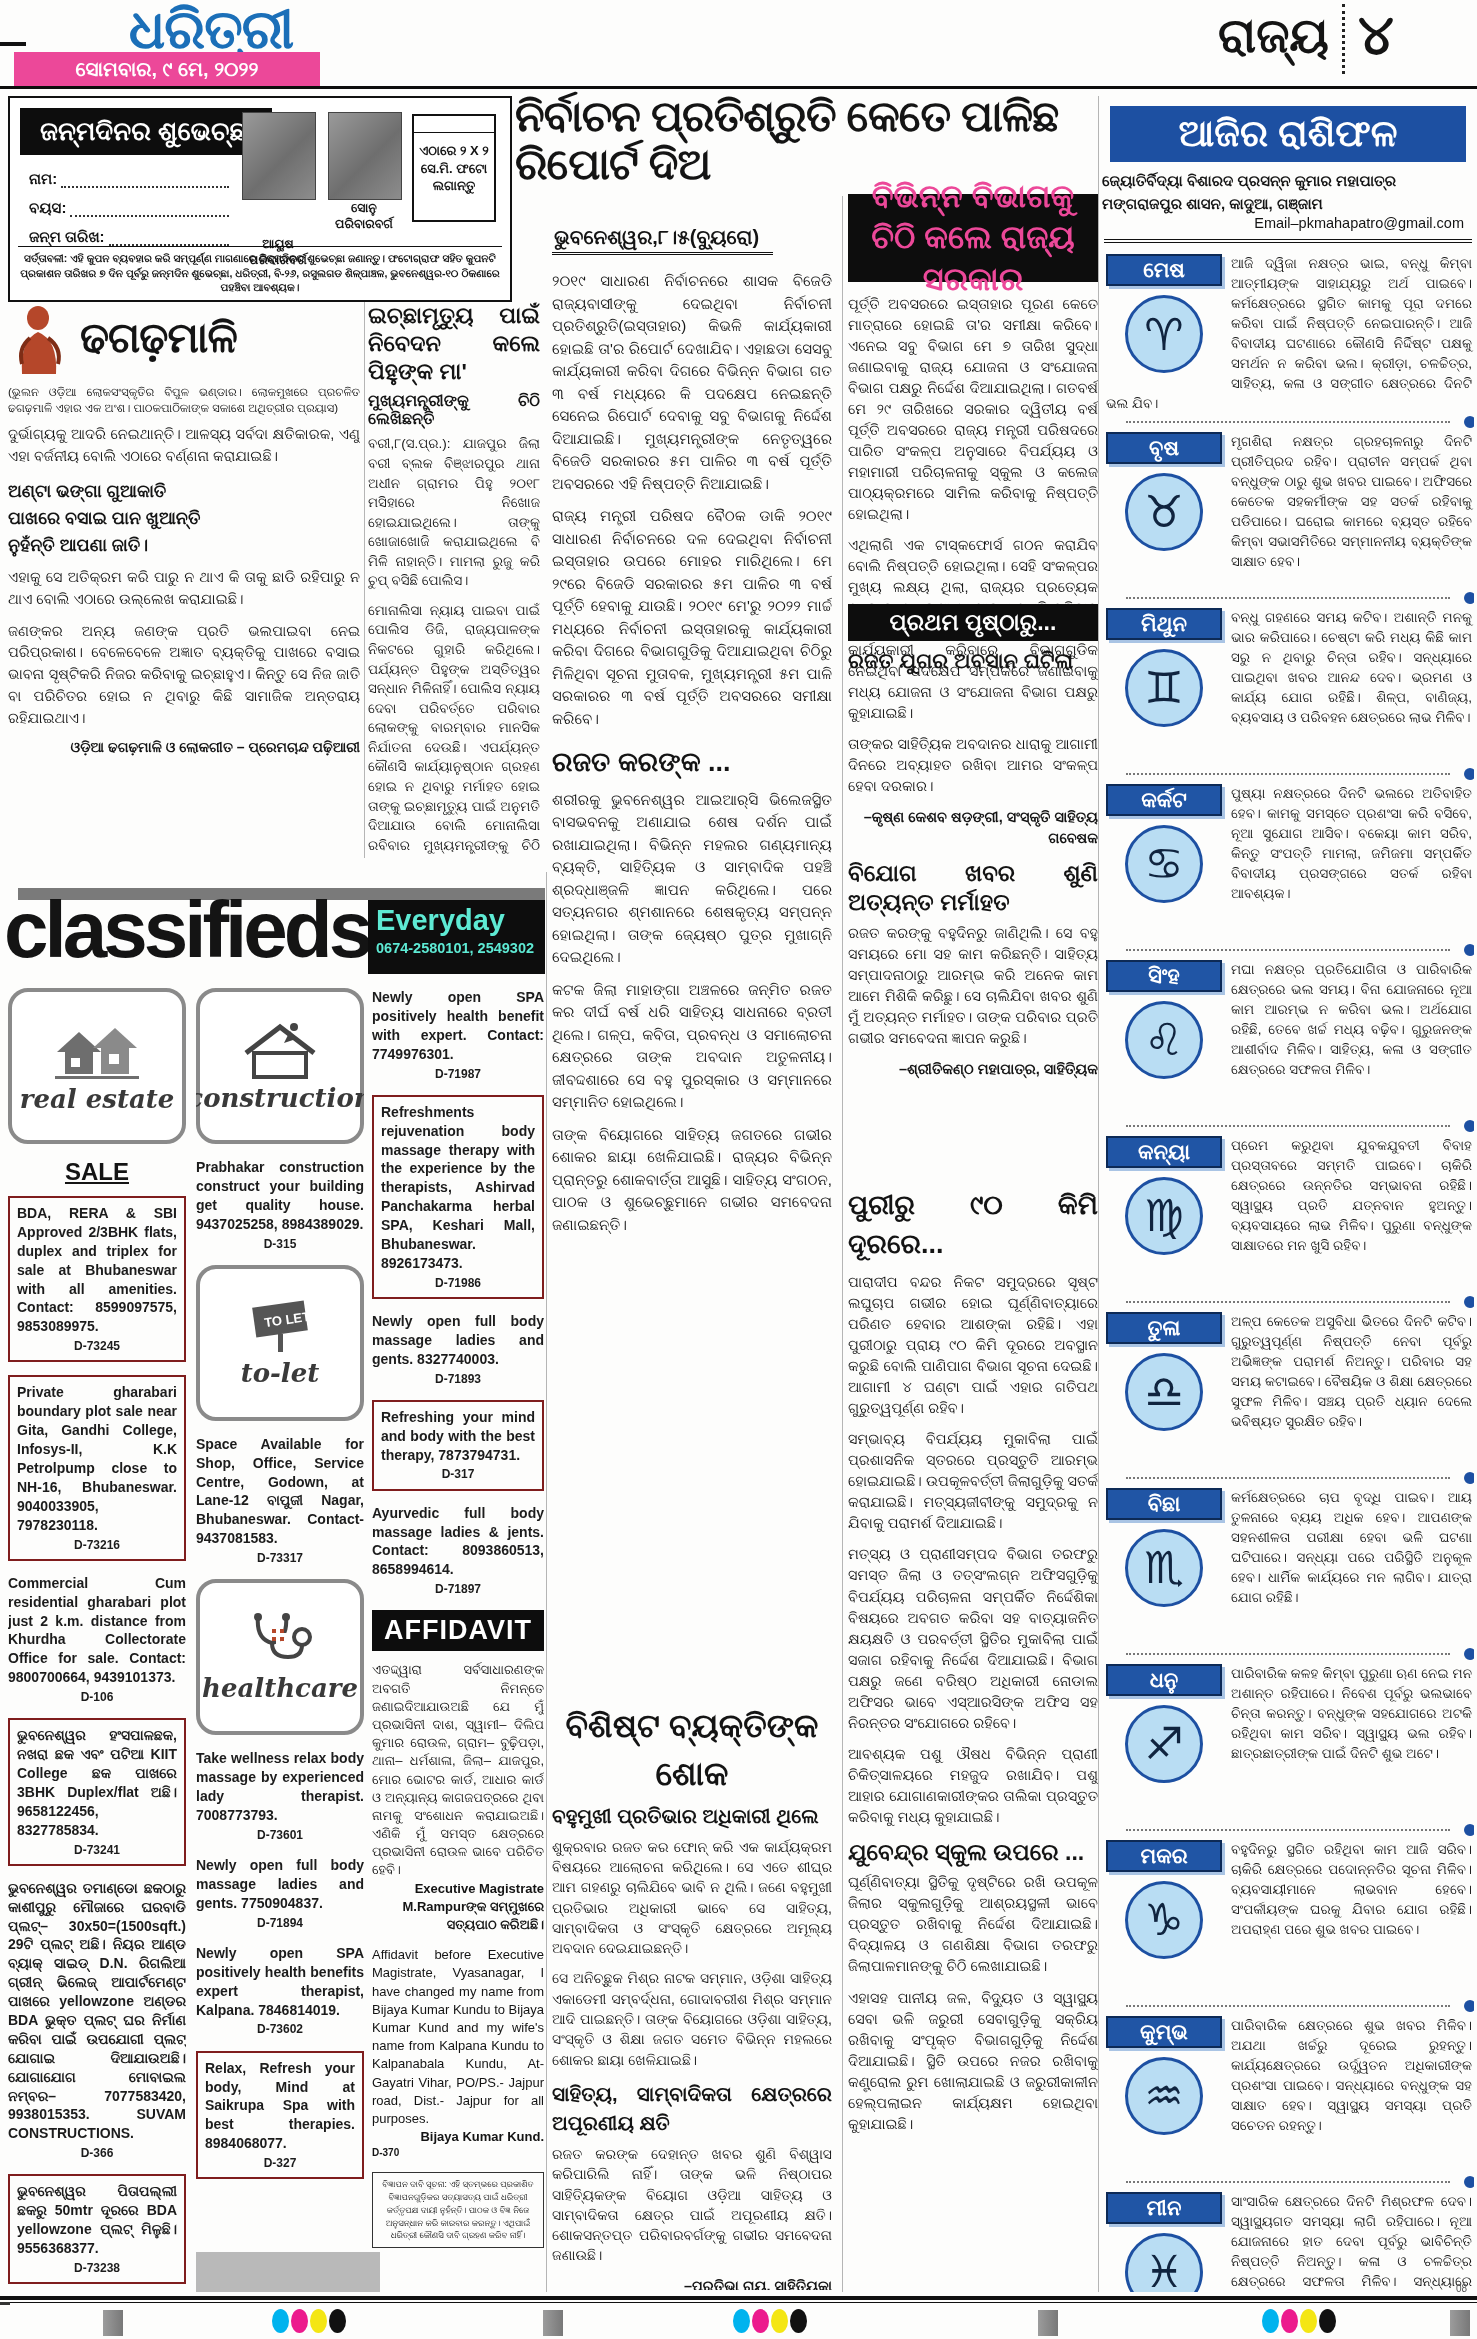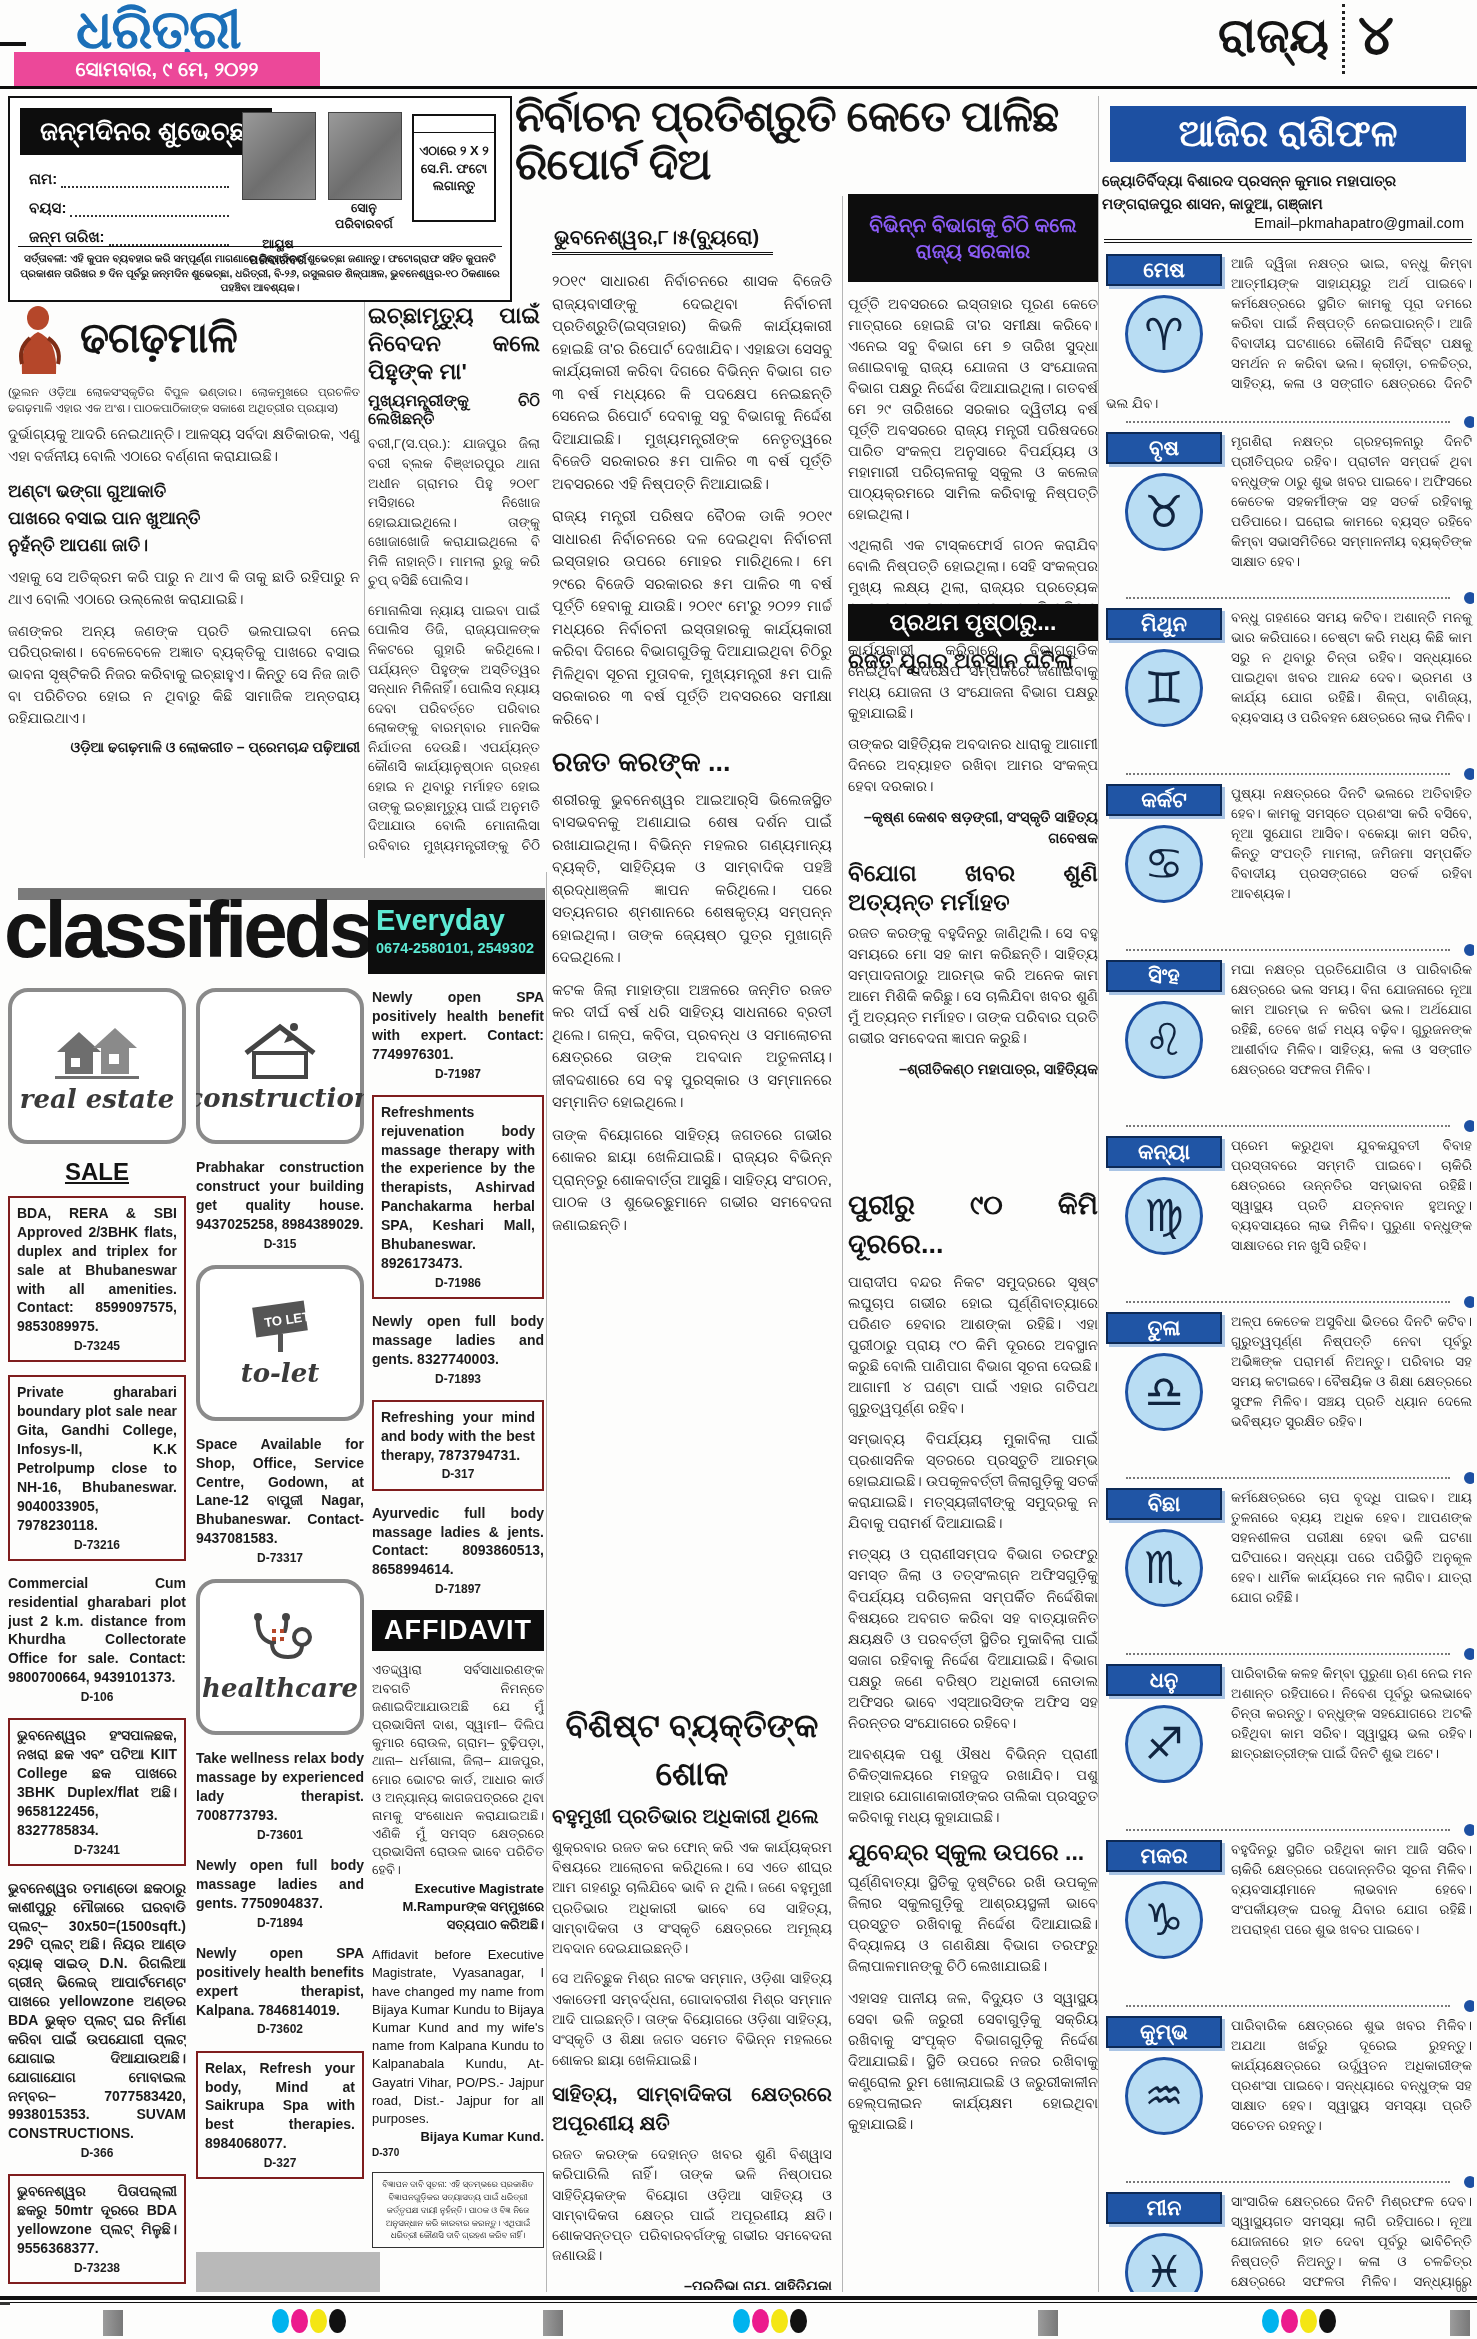--- a/index.html
+++ b/index.html
@@ -3,21 +3,21 @@
 <meta charset="utf-8">
 <style>
   html,body{margin:0;padding:0;background:#e8e8e8;}
   .page{position:relative;width:1477px;height:2339px;margin:0 auto;background:#fdfdfc;
         font-family:"Liberation Sans","DejaVu Sans",sans-serif;color:#141414;overflow:hidden;}
   .abs{position:absolute;}
   .jt{text-align:justify;}
   p{margin:0 0 10px 0;}
   
   .tick{left:0;top:42px;width:26px;height:4px;background:#111;}
-  .logo{left:76px;top:2px;width:238px;text-align:left;line-height:1;}
+  .logo{left:92px;top:2px;width:238px;text-align:center;line-height:1;}
   .logo-odia{font-size:54px;font-weight:bold;color:#1b6fb8;letter-spacing:-1px;}
   .logo-latin{font-size:13px;font-weight:bold;color:#1b6fb8;letter-spacing:4px;margin-top:2px;}
   .datebar{left:14px;top:52px;width:306px;height:34px;background:#ec4899;color:#fff;
            font-size:20px;font-weight:bold;display:flex;align-items:center;justify-content:center;}
   .seclabel{left:1218px;top:8px;font-size:48px;font-weight:bold;}
   .vdots{left:1342px;top:4px;height:70px;border-left:3px dotted #222;}
   .pagenum{left:1358px;top:2px;font-size:56px;font-weight:bold;}
   .toprule{left:0;top:86px;width:1477px;height:3px;background:#0d0d0d;}
   .vr{position:absolute;width:1px;background:#b5b5b5;}
   
@@ -33,21 +33,21 @@
   .pcap{position:absolute;top:103px;width:80px;text-align:center;font-size:12.5px;font-weight:bold;line-height:1.25;}
   .pc1{left:228px;margin-top:36px;} .pc2{left:314px;}
   .specbox{position:absolute;left:402px;top:16px;width:84px;height:108px;border:2px solid #111;
            font-size:13px;font-weight:bold;text-align:center;padding-top:26px;box-sizing:border-box;line-height:1.35;}
   .specbox:before{content:"";position:absolute;left:0;top:16px;width:100%;border-top:1.5px solid #111;}
   .bday-note{position:absolute;left:8px;right:8px;bottom:5px;border-top:1.5px solid #111;
              font-size:10.5px;font-weight:600;text-align:center;padding-top:4px;line-height:1.4;}
   
   .headline{left:515px;top:92px;width:588px;font-size:43px;font-weight:bold;line-height:1.12;letter-spacing:-1px;}
   .dateline{left:552px;top:226px;font-size:20px;font-weight:bold;border-bottom:3px double #111;padding:0 14px 3px 2px;}
-  .infobox{left:848px;top:194px;width:250px;height:88px;background:#0d0d0d;color:#8b5cf6;font-size:20px;
+  .infobox{left:848px;top:194px;width:250px;height:88px;background:#0d0d0d;color:#ec4899;font-size:32px;
            font-weight:bold;display:flex;align-items:center;justify-content:center;text-align:center;
            line-height:1.3;padding:0 4px;box-sizing:border-box;}
   .colC{left:552px;top:270px;width:280px;height:1422px;font-size:15px;line-height:1.5;overflow:hidden;}
   .colD{left:848px;top:294px;width:250px;height:888px;font-size:14.5px;line-height:1.45;overflow:hidden;}
   .subhead-lg{font-size:27px;font-weight:bold;margin:12px 0 6px;}
   .sig{text-align:right;font-weight:bold;font-size:14.5px;margin:2px 0 10px;}
   .blackbox{background:#0d0d0d;color:#fff;font-size:23px;font-weight:bold;text-align:center;
             padding:5px 2px;margin:4px 0 8px;}
   .bighead{font-size:23px;font-weight:bold;line-height:1.25;margin:8px 0 6px;}
   .puriru{left:848px;top:1186px;width:250px;height:1104px;font-size:14.5px;line-height:1.45;overflow:hidden;}

